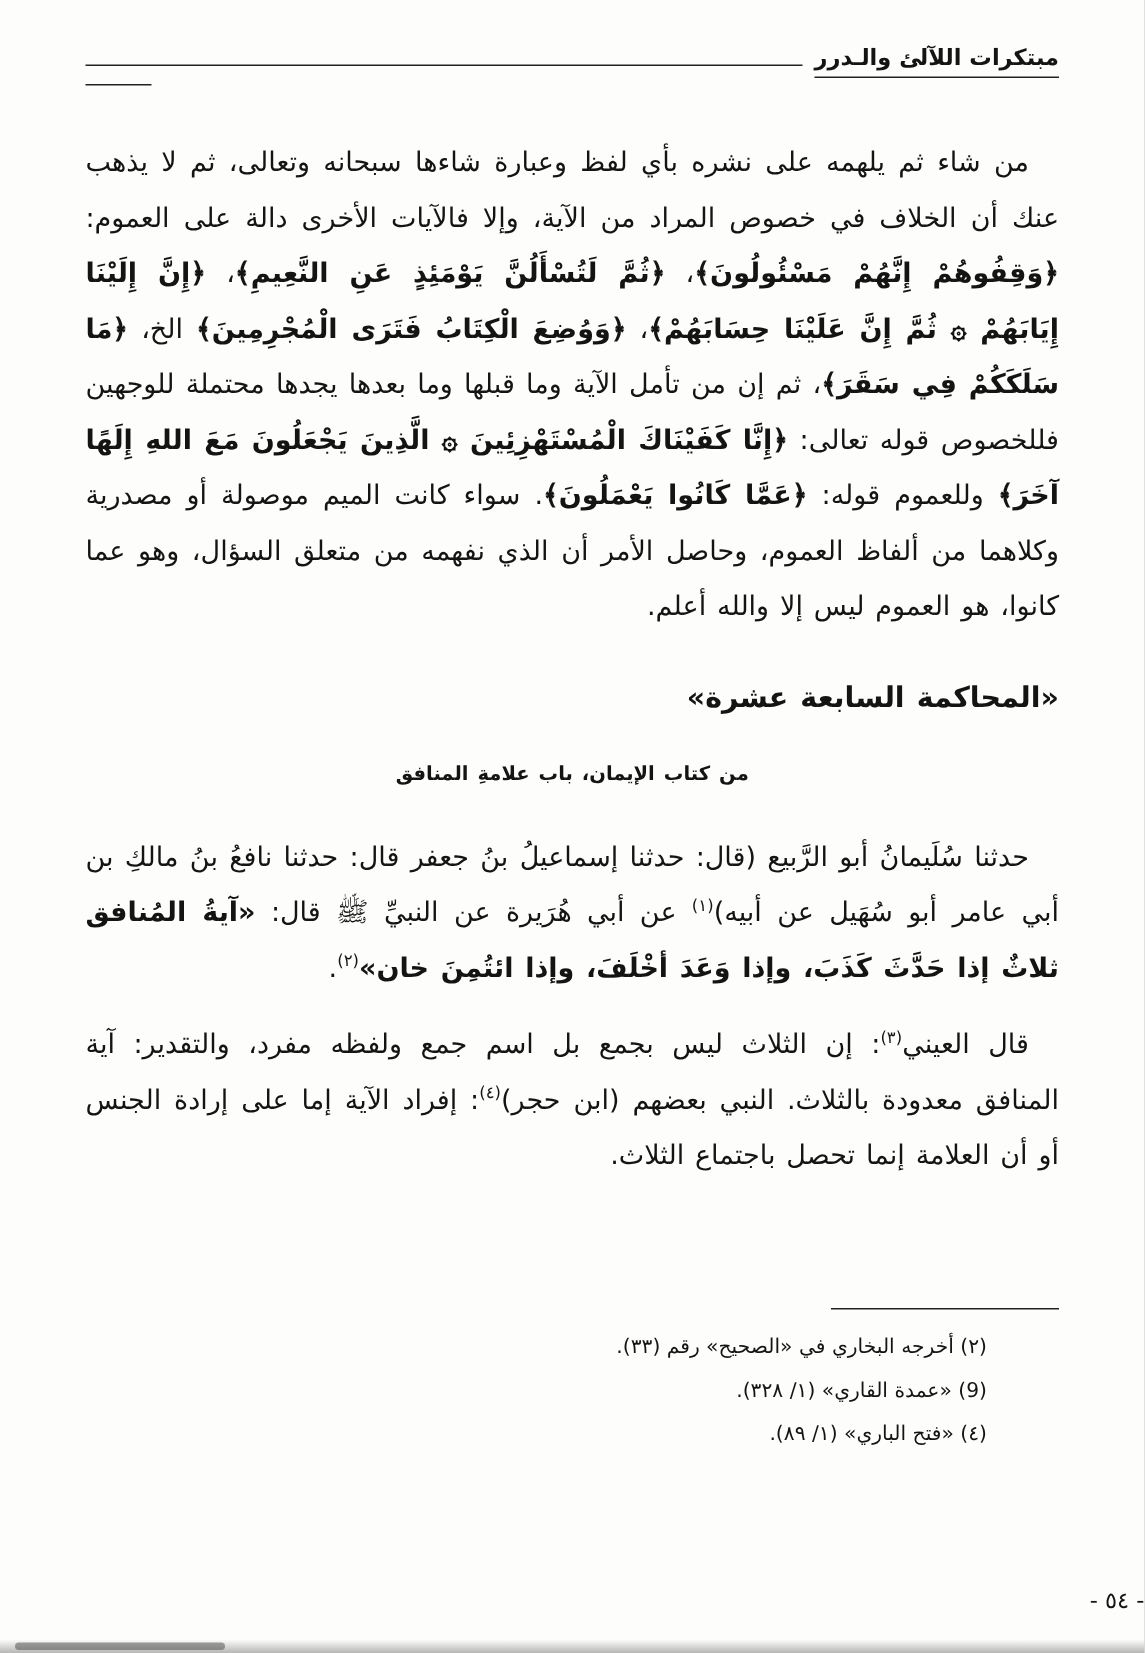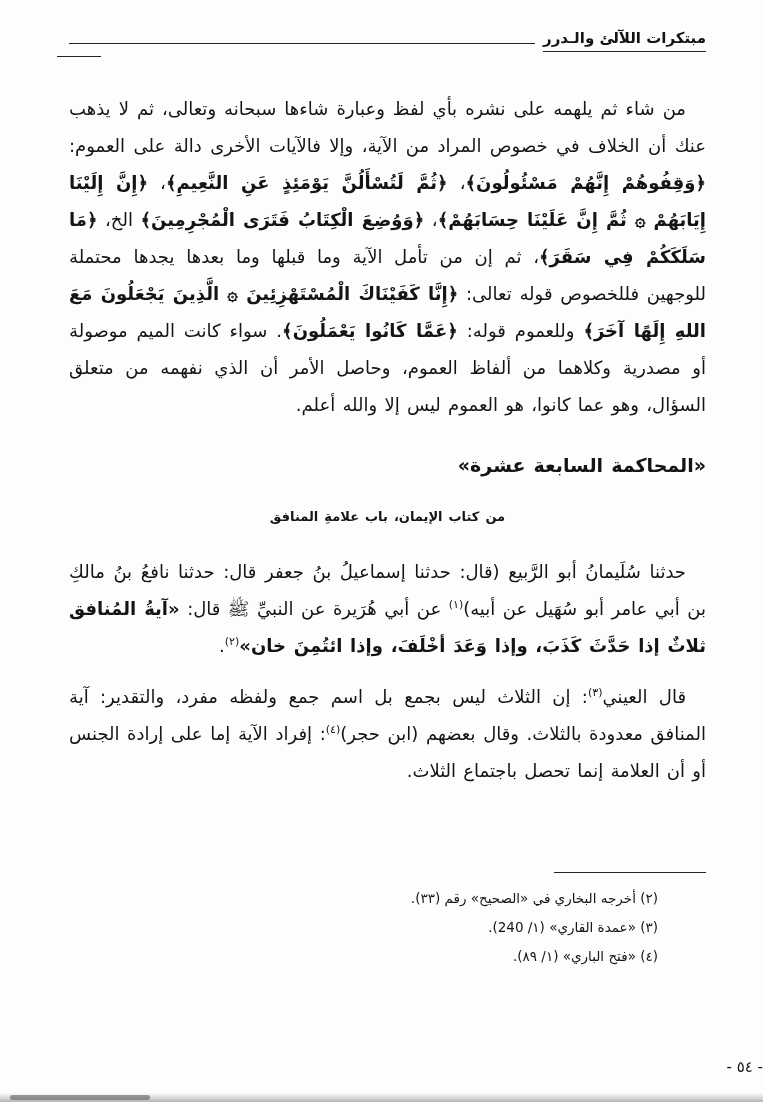--- a/index.html
+++ b/index.html
@@ -8,21 +8,20 @@
 
   .page {
     width: 763px;
     height: 1102px;
     margin: 0 auto;
     background: #fdfdfb;
     color: #141414;
     font-family: "DejaVu Sans", sans-serif;
     position: relative;
     overflow: hidden;
-    padding-left: 12px;
   }
 
   .content { padding: 26px 57px 0 57px; }
 
   
   .header {
     direction: rtl;
     display: flex;
     align-items: flex-end;
     gap: 8px;
@@ -139,29 +138,29 @@
 
     <div class="bodytext">
       <p class="para"><span>من شاء ثم يلهمه على نشره بأي لفظ وعبارة شاءها سبحانه وتعالى، ثم لا يذهب عنك أن الخلاف في خصوص المراد من الآية، وإلا فالآيات الأخرى دالة على العموم: </span><span class="bold">﴿وَقِفُوهُمْ إِنَّهُمْ مَسْئُولُونَ﴾</span><span>، </span><span class="bold">﴿ثُمَّ لَتُسْأَلُنَّ يَوْمَئِذٍ عَنِ النَّعِيمِ﴾</span><span>، </span><span class="bold">﴿إِنَّ إِلَيْنَا إِيَابَهُمْ ۞ ثُمَّ إِنَّ عَلَيْنَا حِسَابَهُمْ﴾</span><span>، </span><span class="bold">﴿وَوُضِعَ الْكِتَابُ فَتَرَى الْمُجْرِمِينَ﴾</span><span> الخ، </span><span class="bold">﴿مَا سَلَكَكُمْ فِي سَقَرَ﴾</span><span>، ثم إن من تأمل الآية وما قبلها وما بعدها يجدها محتملة للوجهين فللخصوص قوله تعالى: </span><span class="bold">﴿إِنَّا كَفَيْنَاكَ الْمُسْتَهْزِئِينَ ۞ الَّذِينَ يَجْعَلُونَ مَعَ اللهِ إِلَهًا آخَرَ﴾</span><span> وللعموم قوله: </span><span class="bold">﴿عَمَّا كَانُوا يَعْمَلُونَ﴾</span><span>. سواء كانت الميم موصولة أو مصدرية وكلاهما من ألفاظ العموم، وحاصل الأمر أن الذي نفهمه من متعلق السؤال، وهو عما كانوا، هو العموم ليس إلا والله أعلم.</span></p>
 
       <h2 class="h1">«المحاكمة السابعة عشرة»</h2>
 
       <h3 class="h2">من كتاب الإيمان، باب علامةِ المنافق</h3>
 
       <p class="para"><span>حدثنا سُلَيمانُ أبو الرَّبيع (قال: حدثنا إسماعيلُ بنُ جعفر قال: حدثنا نافعُ بنُ مالكِ بن أبي عامر أبو سُهَيل عن أبيه)</span><sup>(١)</sup><span> عن أبي هُرَيرة عن النبيِّ ﷺ قال: </span><span class="bold">«آيةُ المُنافق ثلاثٌ إذا حَدَّثَ كَذَبَ، وإذا وَعَدَ أخْلَفَ، وإذا ائتُمِنَ خان»</span><sup>(٢)</sup><span>.</span></p>
 
-      <p class="para para-gap"><span>قال العيني</span><sup>(٣)</sup><span>: إن الثلاث ليس بجمع بل اسم جمع ولفظه مفرد، والتقدير: آية المنافق معدودة بالثلاث. وقال بعضهم (ابن حجر)</span><sup>(٤)</sup><span>: إفراد الآية إما على إرادة الجنس أو أن العلامة إنما تحصل باجتماع الثلاث.</span></p>
+      <p class="para para-gap"><span>قال العيني</span><sup>(٣)</sup><span>: إن الثلاث ليس بجمع بل اسم جمع ولفظه مفرد، والتقدير: آية المنافق معدودة بالثلاث. النبي بعضهم (ابن حجر)</span><sup>(٤)</sup><span>: إفراد الآية إما على إرادة الجنس أو أن العلامة إنما تحصل باجتماع الثلاث.</span></p>
 
     </div>
   </div>
 
   <div class="footnote-block">
     <div class="fn-rule"></div>
     <div class="footnote">(٢) أخرجه البخاري في «الصحيح» رقم (٣٣).</div>
-    <div class="footnote">(٣) «عمدة القاري» (١/ 240).</div>
+    <div class="footnote">(9) «عمدة القاري» (١/ ٣٢٨).</div>
     <div class="footnote">(٤) «فتح الباري» (١/ ٨٩).</div>
   </div>
 
   <div class="page-number">- ٥٤ -</div>
 
   <div class="scan-edge"></div>
   <div class="scan-smudge"></div>
 </div>
 
 </body></html>

